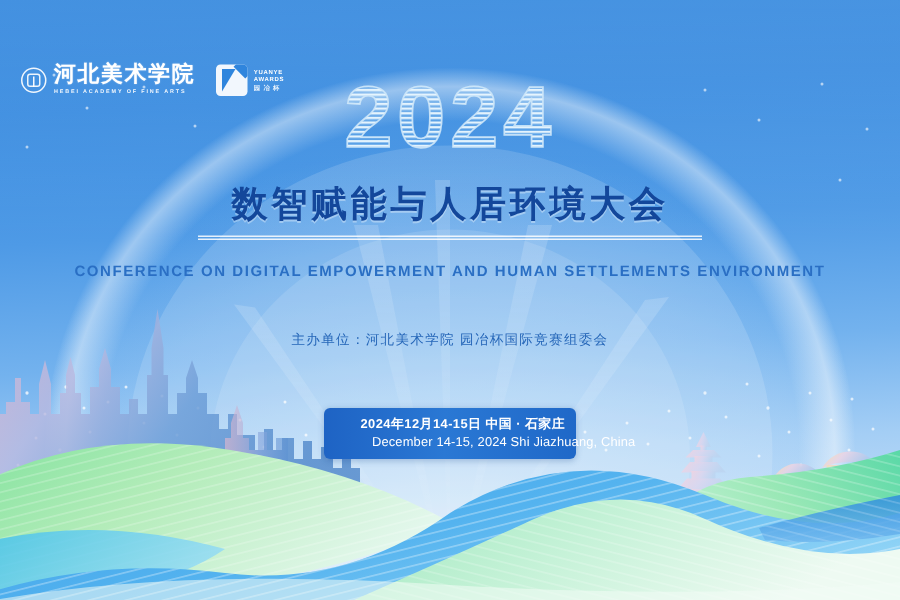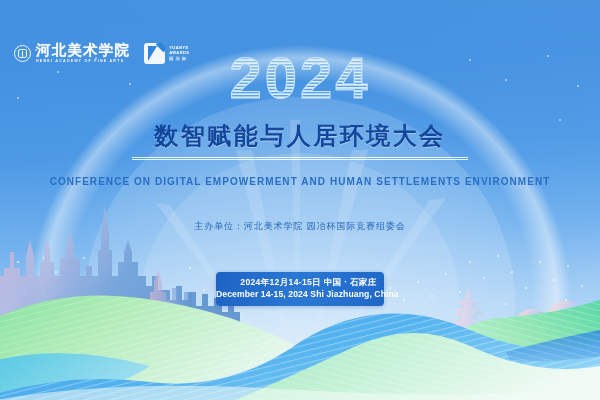--- a/index.html
+++ b/index.html
@@ -107,22 +107,22 @@
     border-radius:4px;
     background:linear-gradient(92deg,#1e63c4 0%,#2a78d4 48%,#1f68c8 100%);
     box-shadow:0 1px 4px rgba(22,70,140,.28);
     text-align:center;z-index:36;
   }
   .date-cn{
     font-size:8.6px;font-weight:700;color:#ffffff;letter-spacing:.3px;
     white-space:nowrap;line-height:1.35;padding-left:17px;
   }
   .date-en{
-    font-size:8.6px;font-weight:700;color:#ffffff;letter-spacing:.1px;
-    white-space:nowrap;line-height:1.35;
+    font-size:8.6px;font-weight:400;color:#ffffff;letter-spacing:.1px;
+    white-space:nowrap;line-height:1.35;margin-left:32px;
   }
 </style>
 </head>
 <body>
 
 <div id="poster">
 
   <svg class="layer" viewBox="0 0 600 400" preserveAspectRatio="none">
     <defs>
       <radialGradient id="dome" cx="50%" cy="72%" r="62%">

